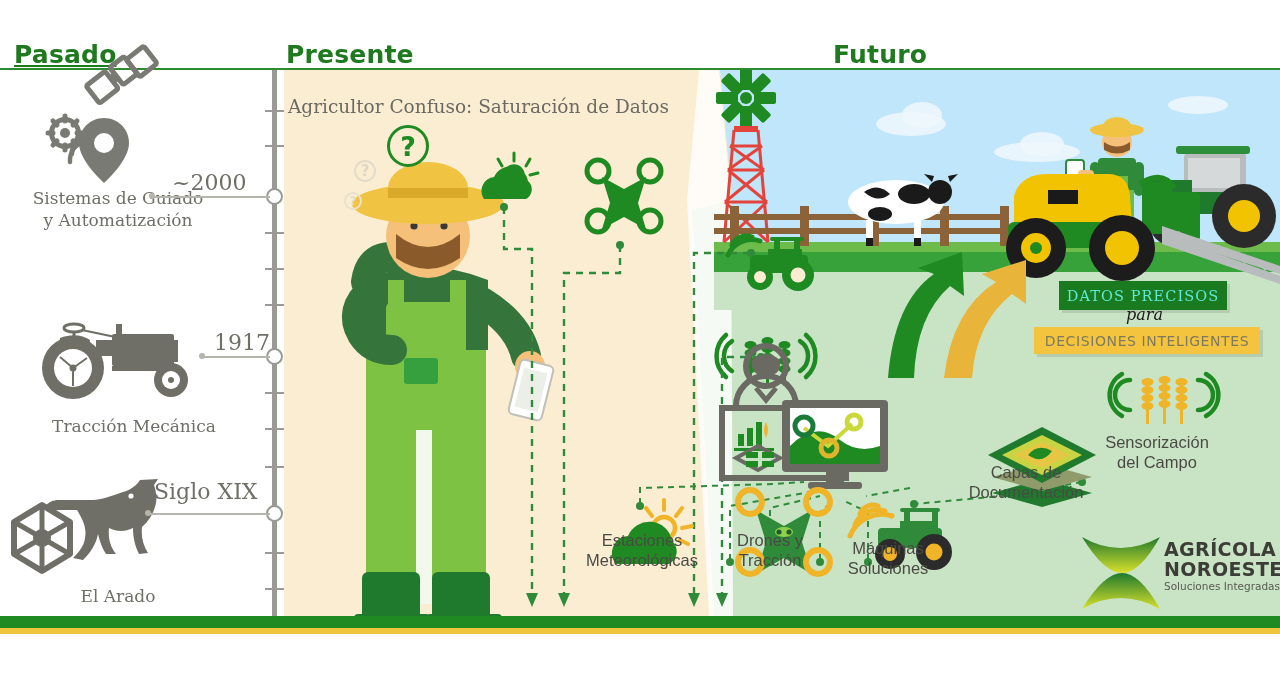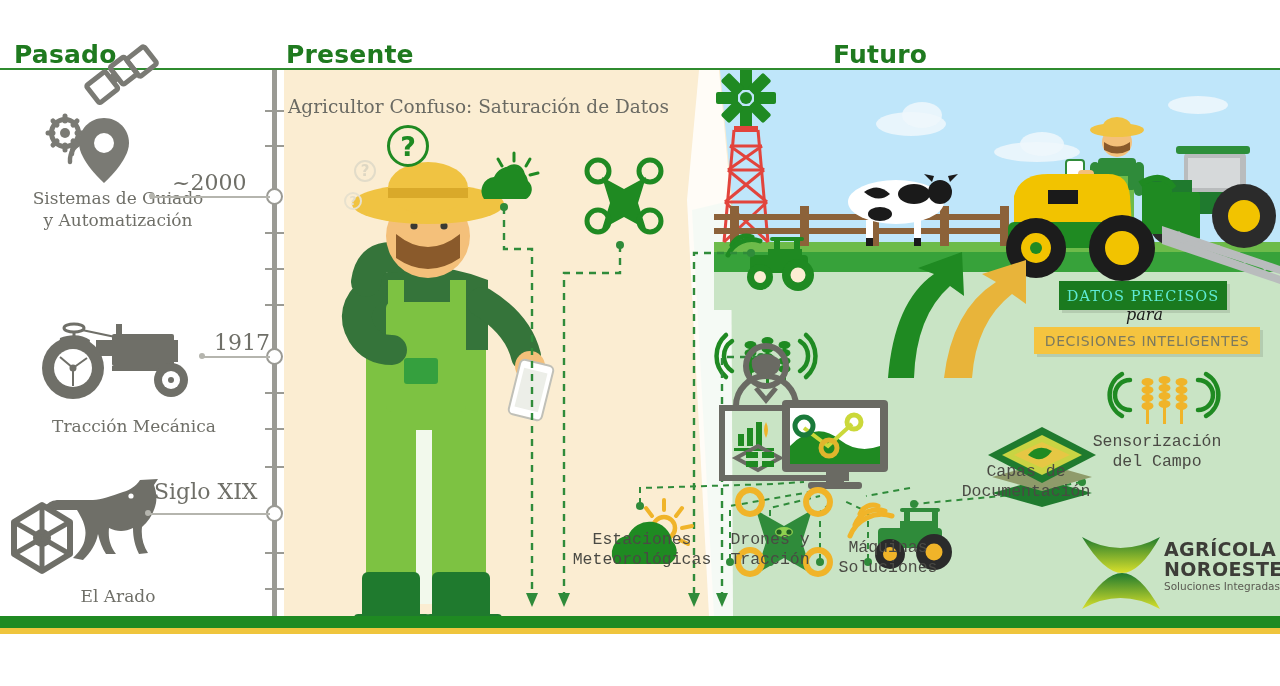--- a/index.html
+++ b/index.html
@@ -12,21 +12,21 @@
   #root { position: relative; width: 1280px; height: 686px; background: #fff; }
 
   
   .header-band { position: absolute; left: 0; top: 0; width: 1280px; height: 70px; background: #ffffff; }
   .header-rule { position: absolute; left: 0; top: 68px; width: 1280px; height: 2px; background: #2f8b2f; }
   .era-title {
     position: absolute; color: #1f7a1f; font-weight: bold;
     font-family: "DejaVu Sans", "Liberation Sans", sans-serif;
     font-size: 25px; letter-spacing: .2px; white-space: nowrap;
   }
-  #era-pasado  { left: 14px;  top: 40px; }
+  #era-pasado  { left: 14px;  top: 40px; text-decoration: underline; }
   #era-presente{ left: 286px; top: 40px; }
   #era-futuro  { left: 833px; top: 40px; }
 
   
   .panel-past { position: absolute; left: 0; top: 70px; width: 268px; height: 546px; background: #ffffff; }
   .panel-present { position: absolute; left: 284px; top: 70px; width: 996px; height: 546px; background: #fbedd2; overflow: hidden; }
   
   .panel-future {
     position: absolute; left: 0; top: 0; width: 996px; height: 546px;
     background: #c9e4c5;
@@ -73,21 +73,21 @@
     position: absolute; left: 288px; top: 96px; color: #6a6a63;
     font-size: 18.5px; font-family: "DejaVu Serif", "Liberation Serif", serif;
     white-space: nowrap;
   }
   .qbubble { position: absolute; border-radius: 50%; border-style: solid; display:flex; align-items:center; justify-content:center; font-weight:bold; }
 
   
   .fut-label {
     position: absolute; text-align: center; color: #4a4a44;
     font-size: 16.5px; line-height: 1.24;
-    font-family: Liberation Mono, monospace;
+    font-family: Liberation Sans, sans-serif;
   }
 
   
   .banner-green {
     position: absolute; left: 1059px; top: 281px; width: 168px; height: 29px;
     background: #1a7a1f; box-shadow: 3px 3px 0 rgba(0,0,0,.10);
     display: flex; align-items: center; justify-content: center;
   }
   .banner-green span {
     color: #5eead4; font-size: 14.5px; letter-spacing: 1.1px;

